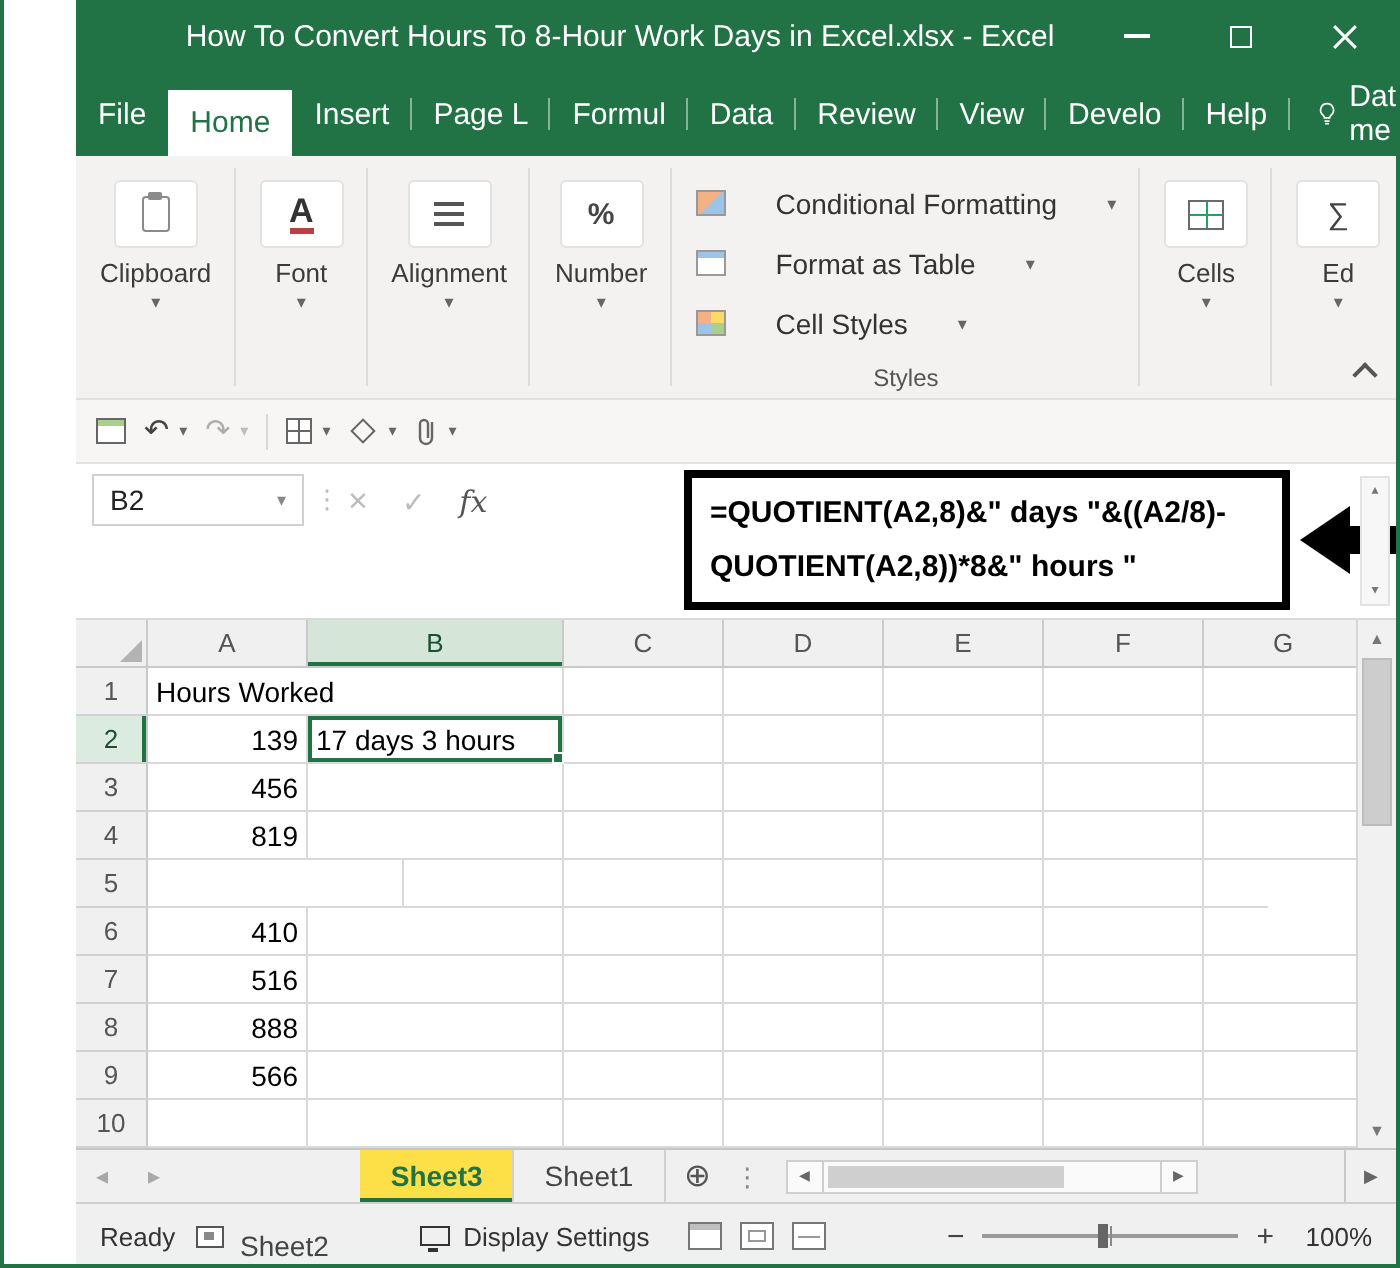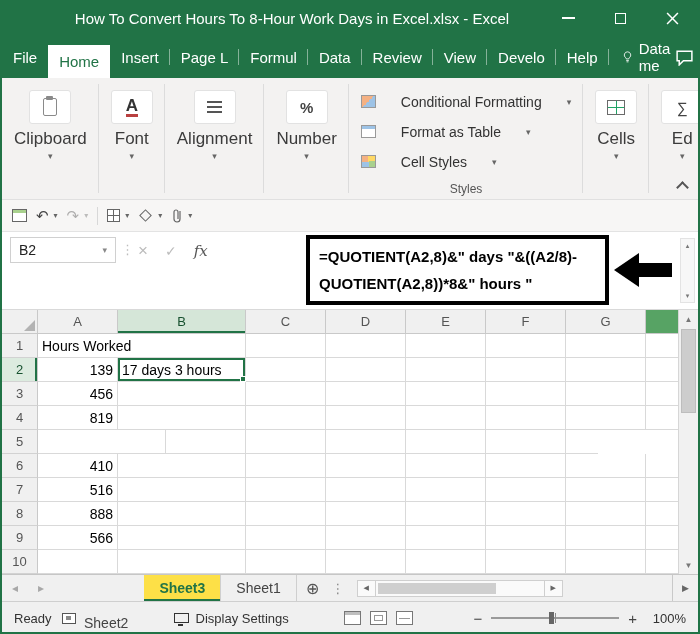--- a/index.html
+++ b/index.html
@@ -1,17 +1,17 @@
 <!DOCTYPE html>
 <html><head>
 <meta charset="utf-8">
 <style>
   * { margin:0; padding:0; box-sizing:border-box; }
   html,body { width:700px; height:634px; font-family:"Liberation Sans", sans-serif; background:#fff; }
-  .window { position:relative; width:700px; height:634px; border-left:2px solid #217346; border-right:2px solid #217346; border-bottom:2px solid #217346; overflow:hidden; background:#fff; }
+  .window { position:relative; width:700px; height:634px; border-left:2px solid #217346; border-right:2px solid #217346; border-bottom:2px solid #217346; overflow:hidden; background:#fff;padding-left:36px; }
 
   
   .titlebar { height:36px; background:#217346; display:flex; align-items:center; color:#fff; }
   .titlebar .title { flex:1; text-align:center; font-size:15px; padding-left:40px; white-space:nowrap; overflow:hidden; }
   .win-controls { display:flex; height:100%; }
   .wc { width:52px; height:100%; display:flex; align-items:center; justify-content:center; cursor:default; }
   .min-glyph { display:block; width:13px; height:2px; background:#fff; }
   .max-glyph { display:block; width:11px; height:11px; border:1.5px solid #fff; }
 
   
@@ -20,21 +20,21 @@
   .menu-item.active { background:#fff; color:#217346; margin-top:9px; }
   .menu-item.sep::after { content:""; position:absolute; right:0; top:13px; bottom:13px; width:1px; background:rgba(255,255,255,.45); }
   .tellme { display:flex; align-items:center; gap:7px; margin-left:14px; font-size:15px; }
   .comment-wrap { margin-left:auto; margin-right:12px; display:flex; align-items:center; }
 
   
   .ribbon { height:122px; background:#f3f2f1; border-bottom:1px solid #e0e0e0; display:flex; position:relative; }
   .rgroup { display:flex; flex-direction:column; align-items:center; padding:12px 12px 0; position:relative; }
   .rgroup::after { content:""; position:absolute; right:0; top:6px; bottom:6px; width:1px; background:#dcdcdc; }
   .big-btn { width:42px; height:34px; background:#fff; border:1px solid #e2e2e2; border-radius:3px; display:flex; align-items:center; justify-content:center; margin-bottom:5px; }
-  .rlabel { font-size:17px; color:#3b3b3b; }
+  .rlabel { font-size:13px; color:#3b3b3b; }
   .caret { font-size:9px; color:#666; margin-top:3px; line-height:1; }
   .clipboard-icon { width:14px; height:18px; border:1.5px solid #8a8a8a; border-radius:2px; background:#fff; position:relative; }
   .clipboard-icon::before { content:""; position:absolute; top:-3px; left:2px; width:7px; height:4px; background:#8a8a8a; border-radius:1px; }
   .font-a { font-size:17px; font-weight:bold; color:#333; border-bottom:3px solid #b94040; line-height:1.05; }
   .align-icon { width:15px; height:12px; background:linear-gradient(#555 0 2px, transparent 2px 5px, #555 5px 7px, transparent 7px 10px, #555 10px 12px); }
   .pct { font-size:15px; font-weight:bold; color:#444; }
   .styles-group { display:flex; flex-direction:column; padding:10px 12px 0; position:relative; gap:3px; }
   .styles-group::after { content:""; position:absolute; right:0; top:6px; bottom:6px; width:1px; background:#dcdcdc; }
   .style-item { display:flex; align-items:center; gap:25px; font-size:14px; color:#333; height:27px; white-space:nowrap; }
   .mini-caret { font-size:9px; color:#666; }

